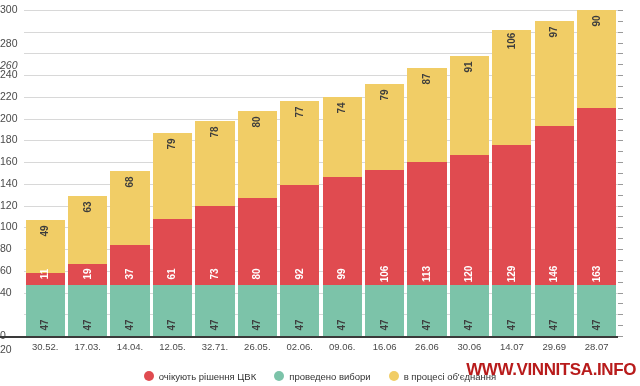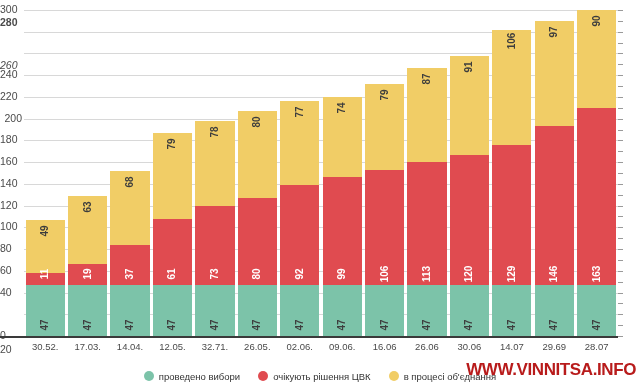--- a/index.html
+++ b/index.html
@@ -136,25 +136,25 @@
         <div class="ylabel" style="top: 320px;">0</div>
         <div class="ylabel" style="top: 306px; margin-top: 28px;">20</div>
         <div class="ylabel" style="top: 276.533px;">40</div>
         <div class="ylabel" style="top: 254.8px;">60</div>
         <div class="ylabel" style="top: 233.067px;">80</div>
         <div class="ylabel" style="top: 211.333px;">100</div>
         <div class="ylabel" style="top: 189.6px;">120</div>
         <div class="ylabel" style="top: 167.867px;">140</div>
         <div class="ylabel" style="top: 146.133px;">160</div>
         <div class="ylabel" style="top: 124.4px;">180</div>
-        <div class="ylabel" style="top: 102.667px; text-align: right;">200</div>
+        <div class="ylabel" style="top: 102.667px;">200</div>
         <div class="ylabel" style="top: 80.9333px;">220</div>
         <div class="ylabel" style="top: 59.2px;">240</div>
         <div class="ylabel" style="top: 50px; font-style: italic;">260</div>
-        <div class="ylabel" style="top: 7px; font-weight: bold;">280</div>
+        <div class="ylabel" style="top: 28px;">280</div>
         <div class="ylabel" style="top: -6px;">300</div>
       </div>
     <div id="rticks">
         <div class="rtick" style="top: 326px;"></div>
         <div class="rtick" style="top: 315.133px;"></div>
         <div class="rtick" style="top: 304.267px;"></div>
         <div class="rtick" style="top: 293.4px;"></div>
         <div class="rtick" style="top: 282.533px;"></div>
         <div class="rtick" style="top: 271.667px;"></div>
         <div class="rtick" style="top: 260.8px;"></div>
@@ -354,26 +354,26 @@
       <div class="xtick">16.06</div>
       <div class="xtick">26.06</div>
       <div class="xtick">30.06</div>
       <div class="xtick">14.07</div>
       <div class="xtick">29.69</div>
       <div class="xtick">28.07</div>
     </div>
 
   <div class="legend" id="legend">
       <div class="legend-item">
+        <span class="legend-dot" style="background: rgb(224, 75, 80);"></span>
+        <span class="legend-text">очікують рішення ЦВК</span>
+      </div>
+      <div class="legend-item">
         <span class="legend-dot" style="background: rgb(124, 195, 169);"></span>
         <span class="legend-text">проведено вибори</span>
-      </div>
-      <div class="legend-item">
-        <span class="legend-dot" style="background: rgb(224, 75, 80);"></span>
-        <span class="legend-text">очікують рішення ЦВК</span>
       </div>
       <div class="legend-item">
         <span class="legend-dot" style="background: rgb(241, 205, 102);"></span>
         <span class="legend-text">в процесі об'єднання</span>
       </div>
     </div>
 
   <div class="watermark">WWW.VINNITSA.INFO</div>
 
 </div>

